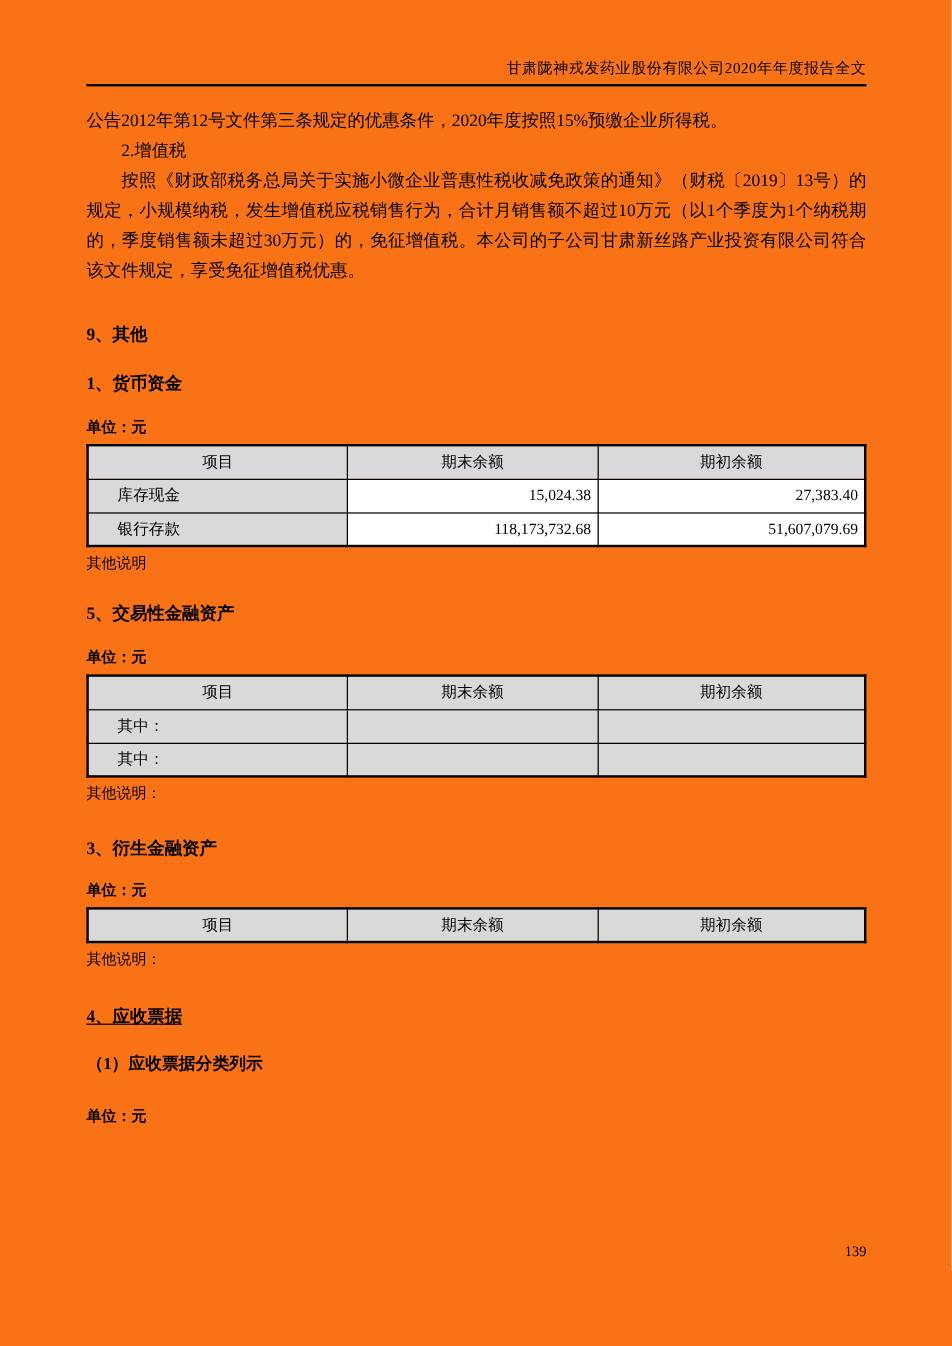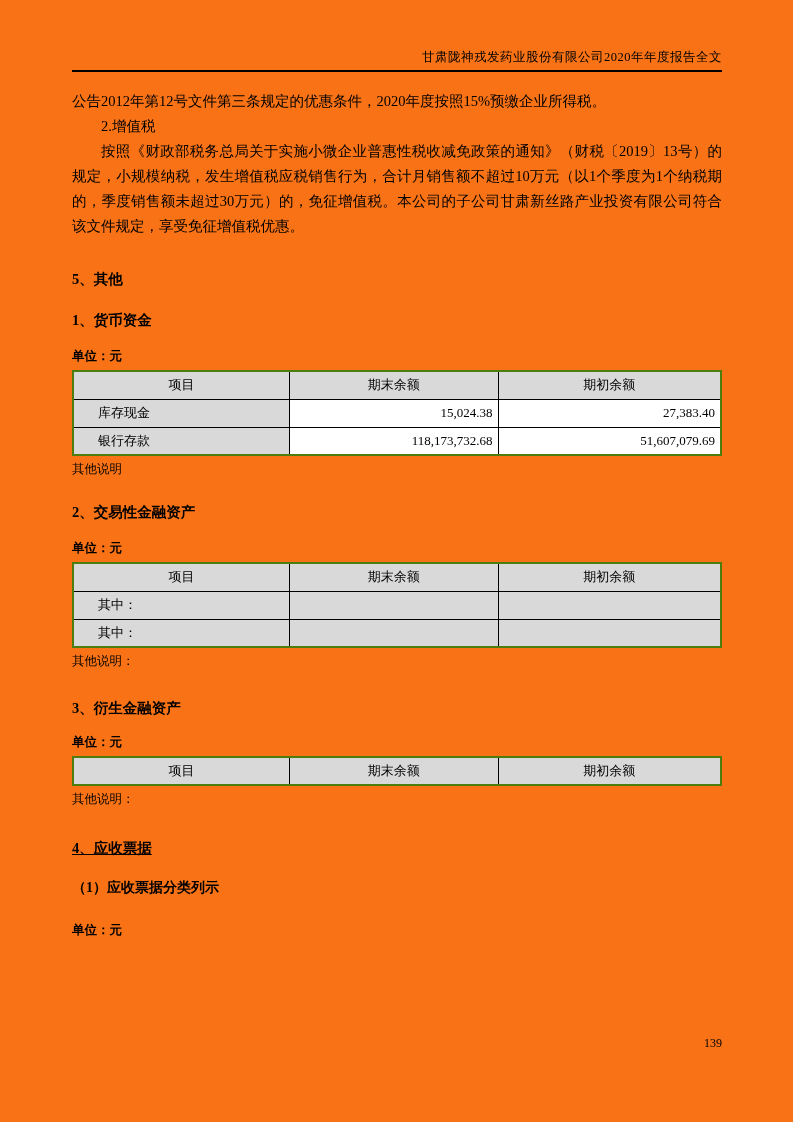--- a/index.html
+++ b/index.html
@@ -39,21 +39,21 @@
 
   .unit { font-size: 12.5px; text-align: left; line-height: 16px; font-weight: bold; }
   .unit-1 { margin-top: 18px; margin-bottom: 6px; }
   .unit-2 { margin-top: 18px; margin-bottom: 6px; }
   .unit-3 { margin-top: 16px; margin-bottom: 6px; }
   .unit-4 { margin-top: 24px; }
 
   table.data-table {
     width: 100%;
     border-collapse: collapse;
-    border: 2px solid #4d7c0f;
+    border: 2px solid #000000;
     table-layout: fixed;
   }
   .data-table col.c1 { width: 33.4%; }
   .data-table col.c2 { width: 32.2%; }
   .data-table col.c3 { width: 34.4%; }
   .data-table th, .data-table td {
     border: 1px solid #000;
     height: 28px;
     font-size: 13px;
     font-weight: normal;
@@ -81,21 +81,21 @@
   <div class="header">
     <span class="header-title">甘肃陇神戎发药业股份有限公司2020年年度报告全文</span>
   </div>
 
   <div class="content">
 
     <p class="body-text p1">公告2012年第12号文件第三条规定的优惠条件，2020年度按照15%预缴企业所得税。</p>
     <p class="body-text indent">2.增值税</p>
     <p class="body-text indent">按照《财政部税务总局关于实施小微企业普惠性税收减免政策的通知》（财税〔2019〕13号）的规定，小规模纳税，发生增值税应税销售行为，合计月销售额不超过10万元（以1个季度为1个纳税期的，季度销售额未超过30万元）的，免征增值税。本公司的子公司甘肃新丝路产业投资有限公司符合该文件规定，享受免征增值税优惠。</p>
 
-    <h3 class="h-sub h-other">5、其他</h3>
+    <h3 class="h-sub h-other">9、其他</h3>
 
 
     <h3 class="h-sub h-s1">1、货币资金</h3>
 
     <div class="unit unit-1">单位：元</div>
 
     <table class="data-table">
       <colgroup>
           <col class="c1">
           <col class="c2">
@@ -117,21 +117,21 @@
           <tr>
             <td class="c-item">银行存款</td>
             <td class="c-num">118,173,732.68</td>
             <td class="c-num">51,607,079.69</td>
           </tr>
         </tbody>
     </table>
 
     <div class="note-label">其他说明</div>
 
-    <h3 class="h-sub h-s2">2、交易性金融资产</h3>
+    <h3 class="h-sub h-s2">5、交易性金融资产</h3>
 
     <div class="unit unit-2">单位：元</div>
 
     <table class="data-table gray-cells">
       <colgroup>
           <col class="c1">
           <col class="c2">
           <col class="c3">
         </colgroup>
       <thead>

